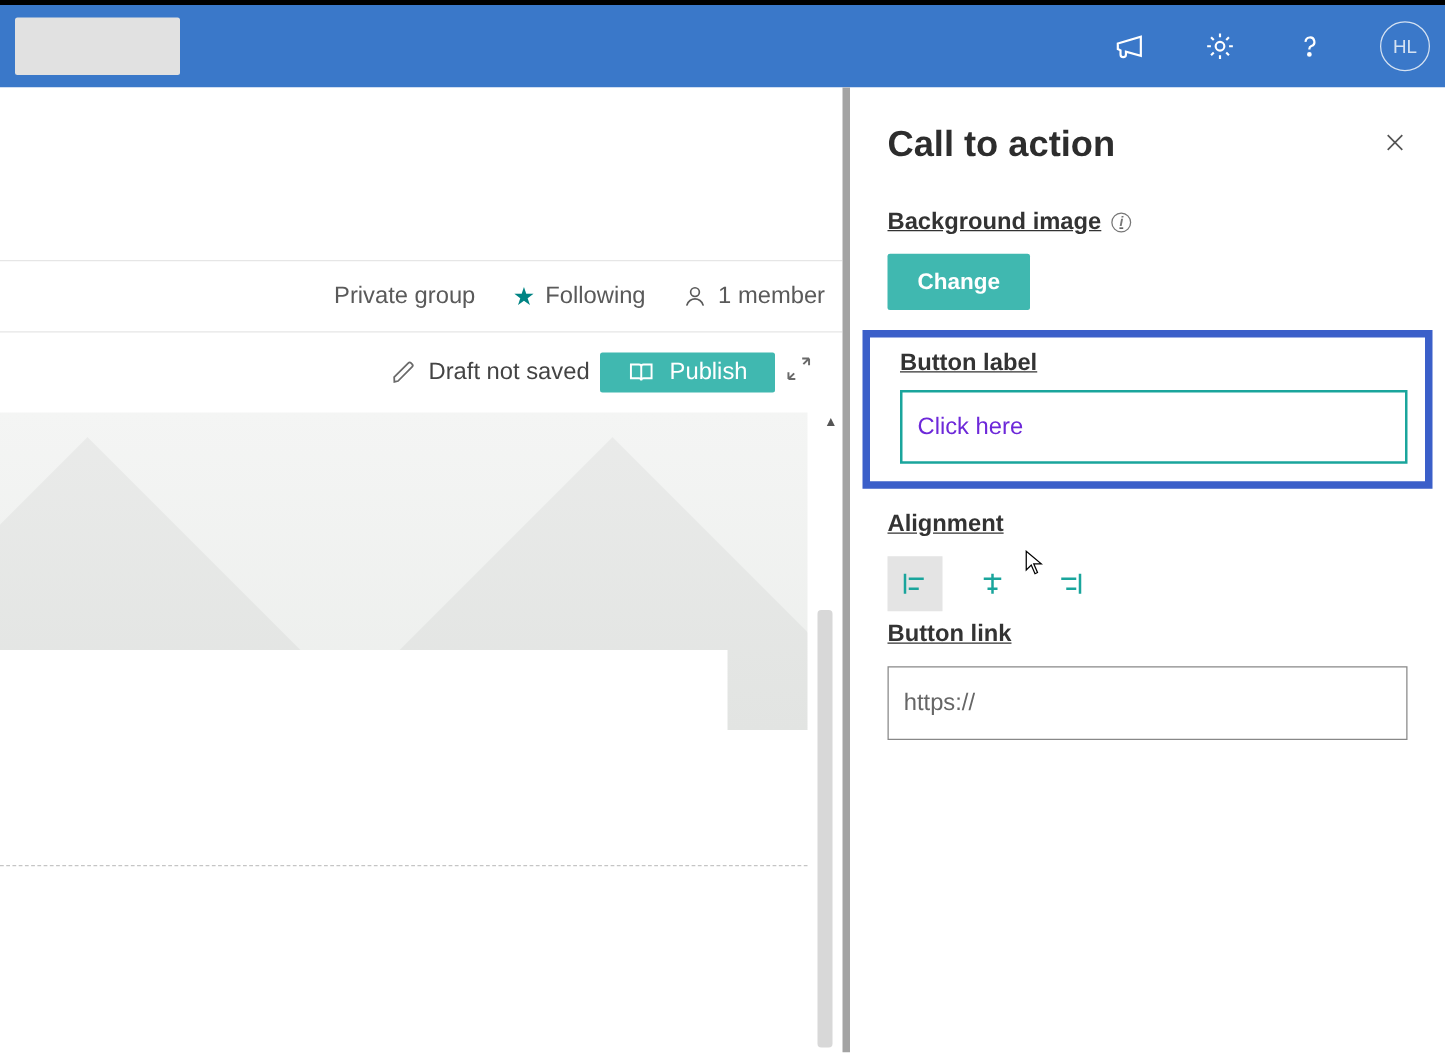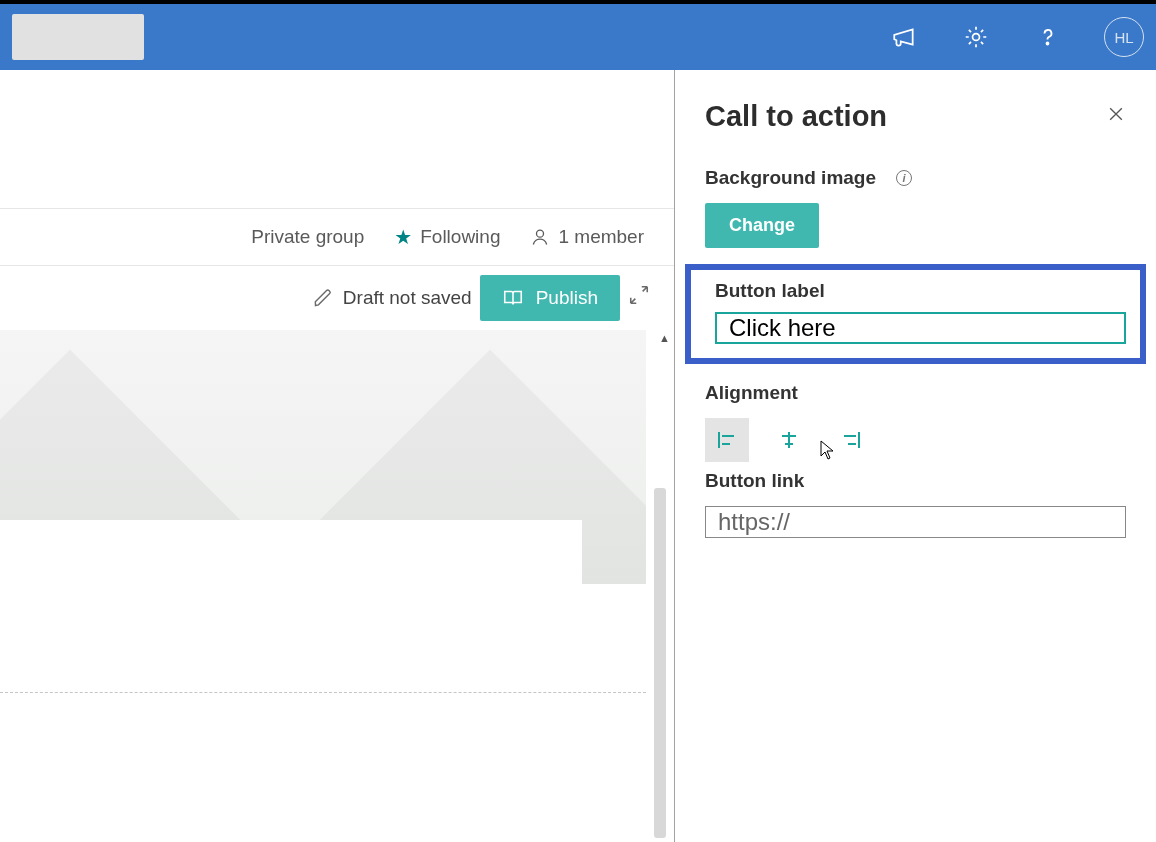--- a/index.html
+++ b/index.html
@@ -49,21 +49,21 @@
 .main-layout { display: flex; height: calc(842px - 70px); }
 .left-area { flex: 1; display: flex; flex-direction: column; position: relative; }
 .header-space { height: 138px; background: #fff; }
 .info-bar {
   height: 58px;
   border-top: 1px solid #e6e6e6;
   border-bottom: 1px solid #e6e6e6;
   display: flex;
   align-items: center;
   justify-content: flex-end;
-  padding: 0 30px;
+  padding: 0 14px;
   gap: 30px;
   color: #5a5a5a;
   font-size: 19px;
 }
 .info-item { display: flex; align-items: center; gap: 8px; }
 .star-icon { color: #008484; font-size: 20px; }
 .cmd-bar {
   height: 64px;
   display: flex;
   align-items: center;
@@ -76,21 +76,21 @@
   align-items: center;
   gap: 10px;
   color: #444;
   font-size: 19px;
 }
 .pencil-icon { color: #6a6a6a; }
 .publish-btn {
   background: #40b8b0;
   color: #fff;
   border: none;
-  height: 46px;
+  height: 32px;
   padding: 0 22px;
   font-size: 19px;
   display: flex;
   align-items: center;
   gap: 12px;
   border-radius: 2px;
 }
 .expand-icon { color: #6a6a6a; font-size: 22px; }
 .canvas-area {
   position: relative;
@@ -142,21 +142,21 @@
 .vscroll-track {
   position: absolute;
   right: 8px; top: 158px;
   width: 12px; height: 350px;
   background: #d8d8d8;
   border-radius: 3px;
 }
 .side-panel {
   width: 482px;
   background: #fff;
-  border-left: 1px solid #a3a3a3;
+  border-left: 6px solid #a3a3a3;
   padding: 30px 30px 0 30px;
   position: relative;
 }
 .panel-header {
   display: flex;
   justify-content: space-between;
   align-items: center;
   margin-bottom: 34px;
 }
 .panel-title {
@@ -165,21 +165,22 @@
   color: #2d2d2d;
 }
 .close-x { font-size: 22px; color: #555; }
 .section-label {
   font-size: 19px;
   font-weight: 600;
   color: #333;
   margin-bottom: 14px;
   display: flex;
   align-items: center;
-  gap: 20px;
+  gap: 8px;
+  text-decoration: underline;
 }
 .info-circle {
   width: 16px; height: 16px;
   border: 1.3px solid #767676;
   border-radius: 50%;
   font-size: 11px;
   display: inline-flex;
   align-items: center;
   justify-content: center;
   color: #767676;
@@ -198,24 +199,24 @@
 .highlight-frame {
   border: 6px solid #3b5fc9;
   margin-left: -20px;
   margin-right: -20px;
   padding: 10px 14px 14px 24px;
   margin-bottom: 8px;
 }
 .highlight-frame .section-label { margin-bottom: 10px; }
 .text-field {
   width: 100%;
-  height: 32px;
+  height: 59px;
   padding: 0 12px;
-  font-size: 24px;
-  color: #000000;
+  font-size: 19px;
+  color: #6d28d9;
   background: #fff;
 }
 .text-field.active { border: 2px solid #1aa59c; outline: none; }
 .text-field.normal { border: 1px solid #888; outline: none; }
 .text-field::placeholder { color: #666; }
 .align-row { display: flex; gap: 18px; margin-top: 14px; }
 .align-btn {
   width: 44px; height: 44px;
   display: flex; align-items: center; justify-content: center;
   border: none;

